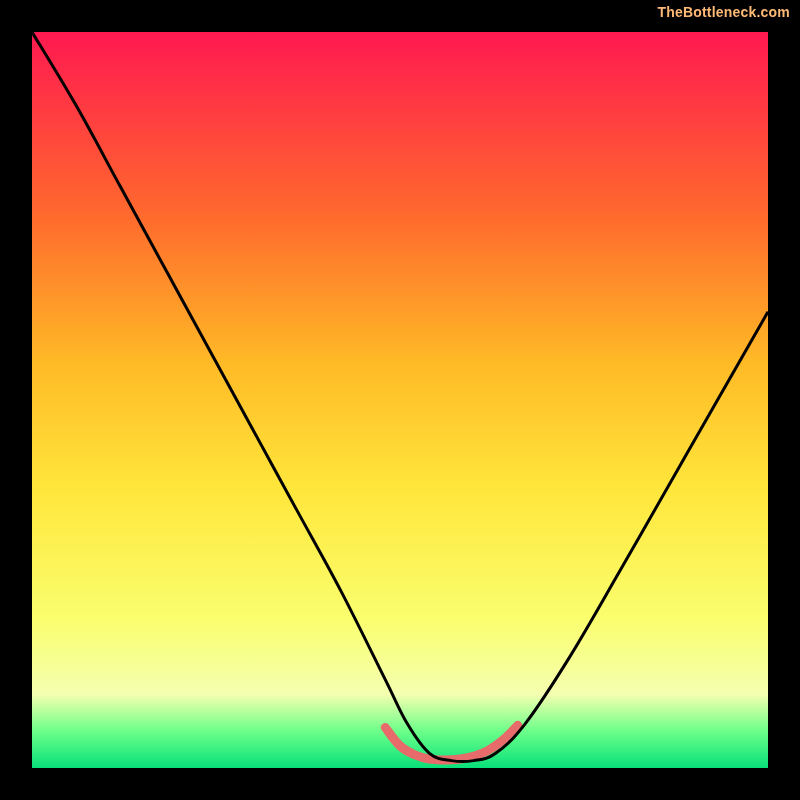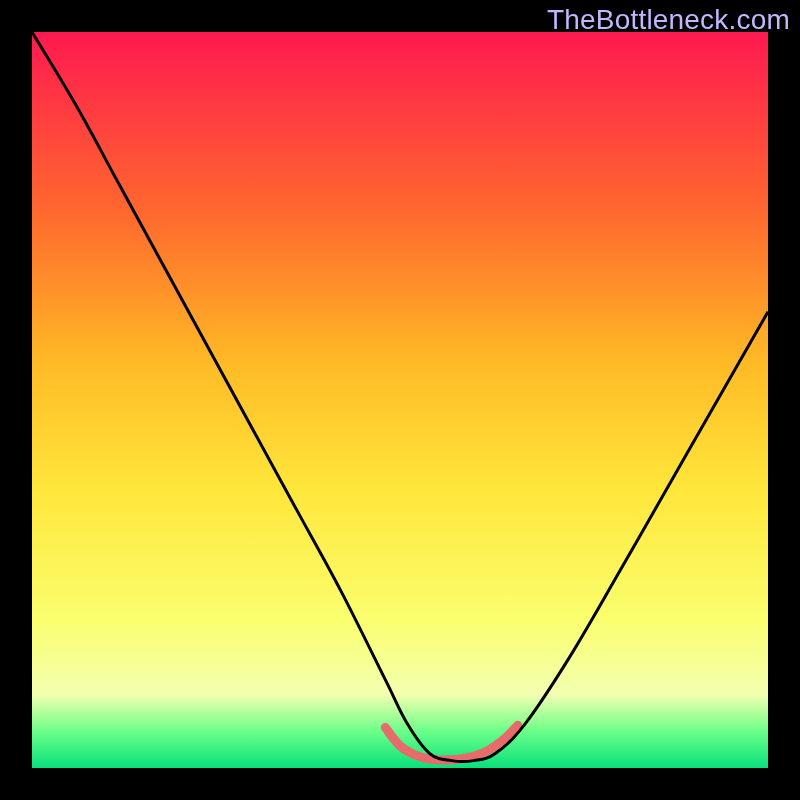--- a/index.html
+++ b/index.html
@@ -14,23 +14,23 @@
   .frame {
     position: relative;
     width: 800px;
     height: 800px;
     background: #000;
   }
   .watermark {
     position: absolute;
     top: 4px;
     right: 10px;
-    font-size: 28px;
-    font-weight: 400;
-    color: #c4b5fd;
+    font-size: 14px;
+    font-weight: 700;
+    color: #fdba74;
     letter-spacing: 0.2px;
     z-index: 5;
   }
   .plot-area {
     position: absolute;
     left: 32px;
     top: 32px;
     width: 736px;
     height: 736px;
   }

